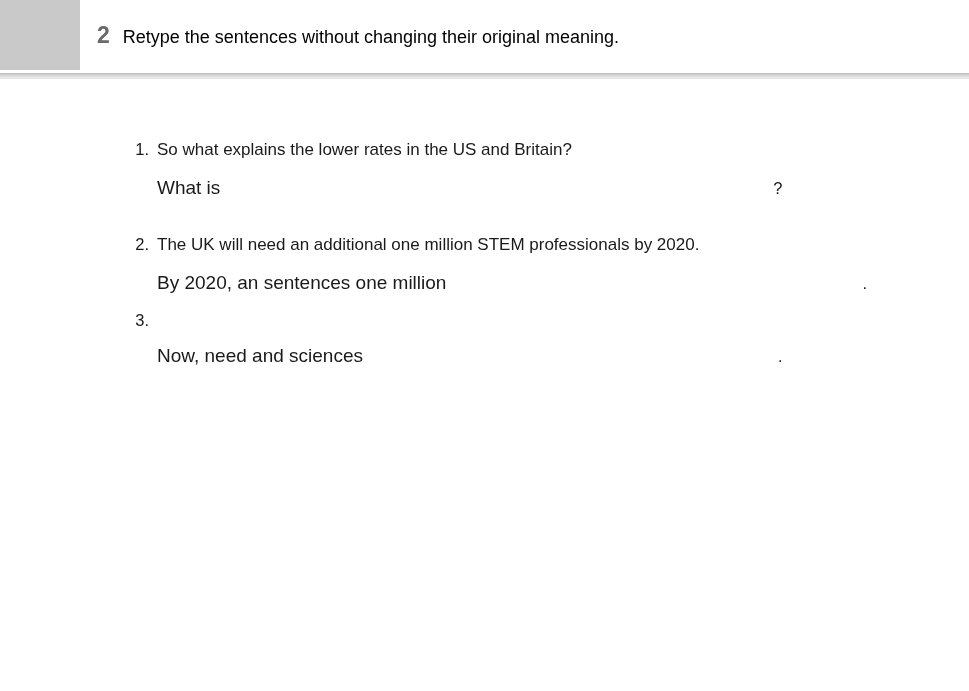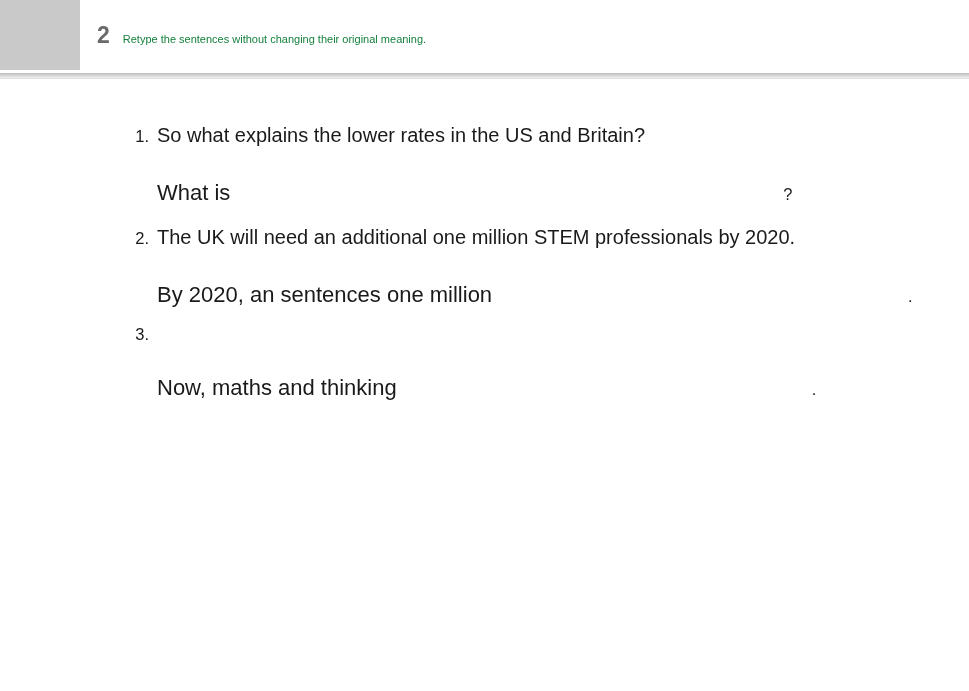--- a/index.html
+++ b/index.html
@@ -37,22 +37,22 @@
     padding-left: 17px;
   }
   .exercise-number {
     font-size: 23px;
     font-weight: bold;
     color: #6a6a6a;
     line-height: 1;
     margin-right: 13px;
   }
   .exercise-instruction {
-    font-size: 11px;
-    color: #15803d;
+    font-size: 18px;
+    color: #000000;
     line-height: 1.2;
   }
   .header-rule {
     position: absolute;
     left: 0;
     right: 0;
     top: 73px;
     height: 5px;
     background: linear-gradient(to bottom, #bdbdbd 0%, #d4d4d4 45%, #efefef 100%);
   }
@@ -78,36 +78,36 @@
     align-items: baseline;
   }
   .item-marker {
     width: 22px;
     flex: 0 0 auto;
     font-size: 16.5px;
     text-align: right;
     padding-right: 0;
   }
   .item-prompt {
-    font-size: 20px;
+    font-size: 17px;
     padding-left: 8px;
     line-height: 1.35;
     white-space: pre;
+    margin-top: 17px;
   }
   .answer-line {
     display: flex;
     align-items: baseline;
     margin-top: 13px;
     padding-left: 30px;
   }
   .answer-start {
-    font-size: 22px;
+    font-size: 19px;
     white-space: pre;
     line-height: 1.35;
-    margin-top: 16px;
   }
   .answer-blank {
     display: inline-block;
     height: 1px;
   }
   .answer-end {
     font-size: 16.5px;
     line-height: 1.35;
   }
 </style>
@@ -148,19 +148,19 @@
       <span class="answer-blank" style="width:416px"></span>
       <span class="answer-end">.</span>
     </div>
   </div>
 
   <div class="item">
     <div class="item-line">
       <div class="item-marker">3.</div>
     </div>
     <div class="answer-line">
-      <span class="answer-start">Now, maths and thinking</span>
+      <span class="answer-start">Now, need and sciences</span>
       <span class="answer-blank" style="width:415px"></span>
       <span class="answer-end">.</span>
     </div>
   </div>
 
 </div>
 
 </body></html>

